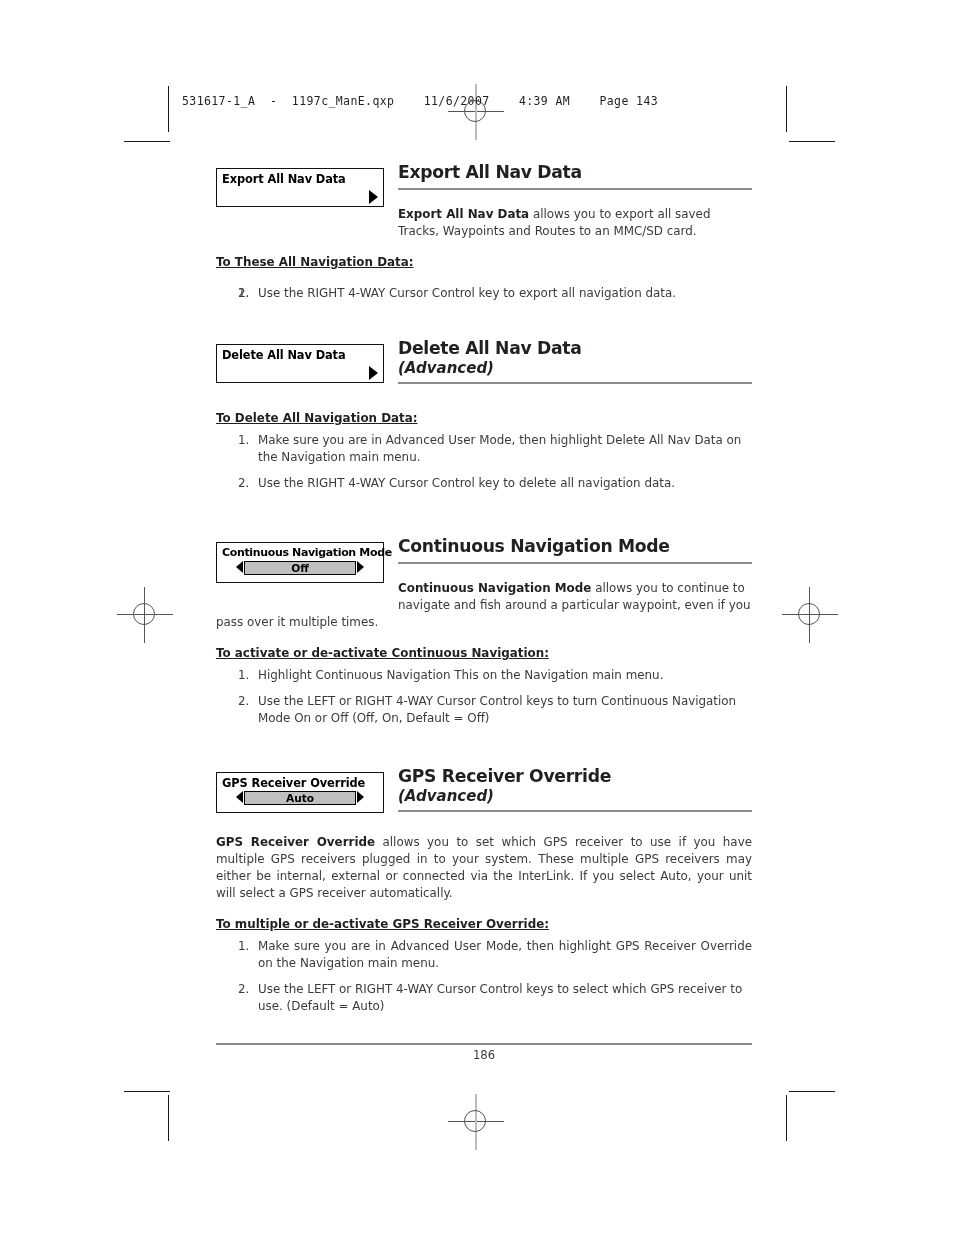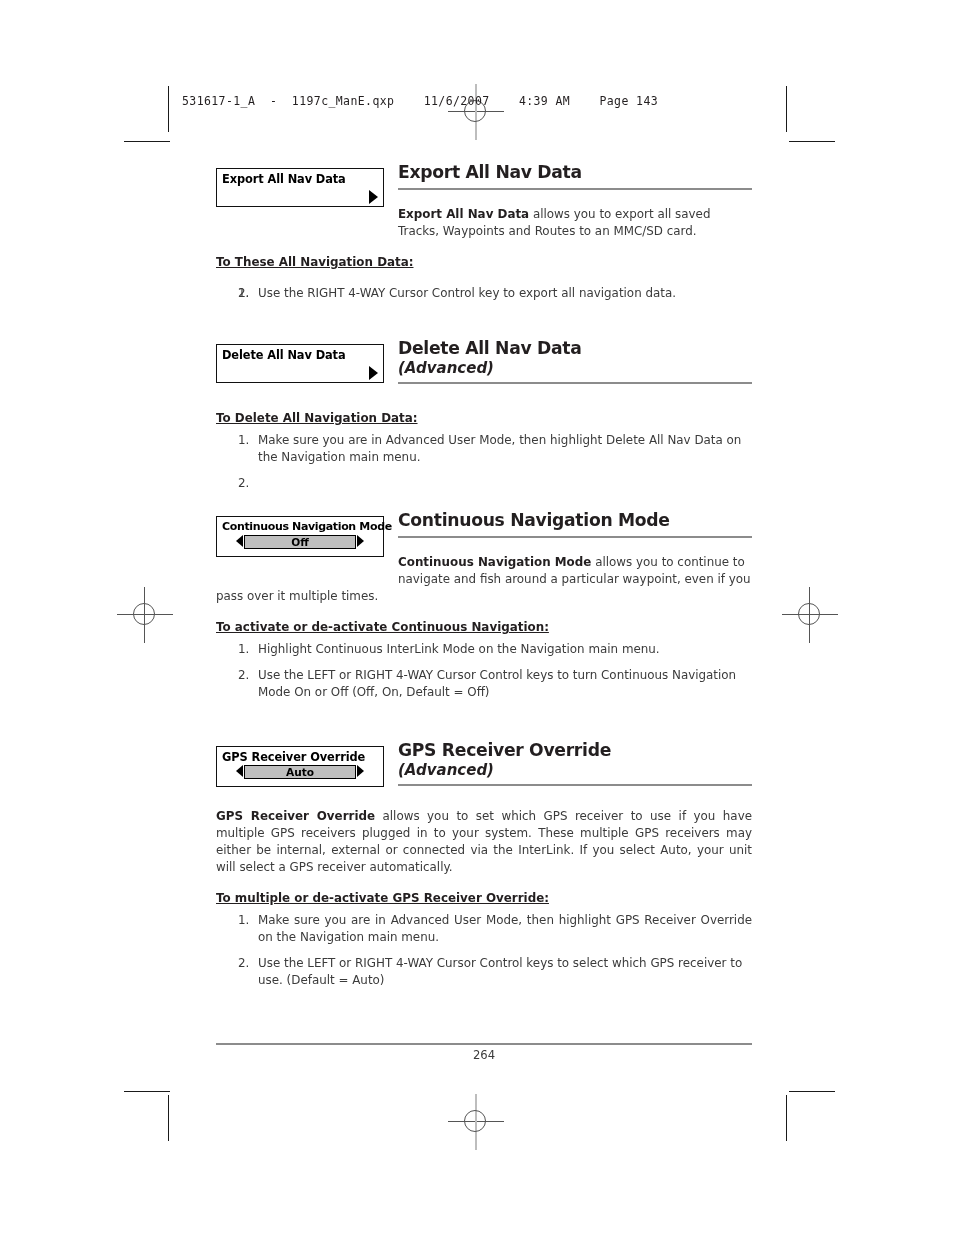--- a/index.html
+++ b/index.html
@@ -357,21 +357,21 @@
       </div>
       <div class="sec-head">
         <h2 class="sec-title">Delete All Nav Data</h2>
         <div class="sec-sub">(Advanced)</div>
       </div>
       <div class="headline-rule h2"></div>
     </div>
     <div class="howto">To Delete All Navigation Data:</div>
     <ol class="steps">
       <li><span class="num">1.</span><span>Make sure you are in Advanced User Mode, then highlight Delete All Nav Data on the Navigation main menu.</span></li>
-      <li><span class="num">2.</span></li>
+      <li><span class="num">2.</span><span>Use the RIGHT 4-WAY Cursor Control key to delete all navigation data.</span></li>
     </ol>
   </div>
 
   <div class="section" style="margin-top:42px;">
     <div class="sec-top">
       <div class="menubox">
         <div class="mb-label tight">Continuous Navigation Mode</div>
         <div class="mb-slider">
           <span class="tri-left-s"></span>
           <span class="slider-track">
@@ -383,21 +383,21 @@
       <div class="sec-head">
         <h2 class="sec-title">Continuous Navigation Mode</h2>
       </div>
       <div class="headline-rule h1"></div>
     </div>
     <p class="sec-body">
       <span class="lead-indent"></span><b>Continuous Navigation Mode</b><span> allows you to continue to navigate and fish around a particular waypoint, even if you pass over it multiple times.</span>
     </p>
     <div class="howto">To activate or de-activate Continuous Navigation:</div>
     <ol class="steps">
-      <li><span class="num">1.</span><span>Highlight Continuous InterLink Mode on the Navigation main menu.</span></li>
+      <li><span class="num">1.</span><span>Highlight Continuous Navigation This on the Navigation main menu.</span></li>
       <li class="tightline"><span class="num">2.</span><span>Use the LEFT or RIGHT 4-WAY Cursor Control keys to turn Continuous Navigation Mode On or Off (Off, On, Default = Off)</span></li>
     </ol>
   </div>
 
   <div class="section" style="margin-top:38px;">
     <div class="sec-top" style="min-height:62px;">
       <div class="menubox">
         <div class="mb-label">GPS Receiver Override</div>
         <div class="mb-slider">
           <span class="tri-left-s"></span>
@@ -419,13 +419,13 @@
     <div class="howto">To multiple or de-activate GPS Receiver Override:</div>
     <ol class="steps">
       <li class="justify"><span class="num">1.</span><span>Make sure you are in Advanced User Mode, then highlight GPS Receiver Override on the Navigation main menu.</span></li>
       <li class="tightline"><span class="num">2.</span><span>Use the LEFT or RIGHT 4-WAY Cursor Control keys to select which GPS receiver to use. (Default = Auto)</span></li>
     </ol>
   </div>
 
 </div>
 
 <div class="foot-rule"></div>
-<div class="foot-num">264</div>
+<div class="foot-num">186</div>
 
 </body></html>

